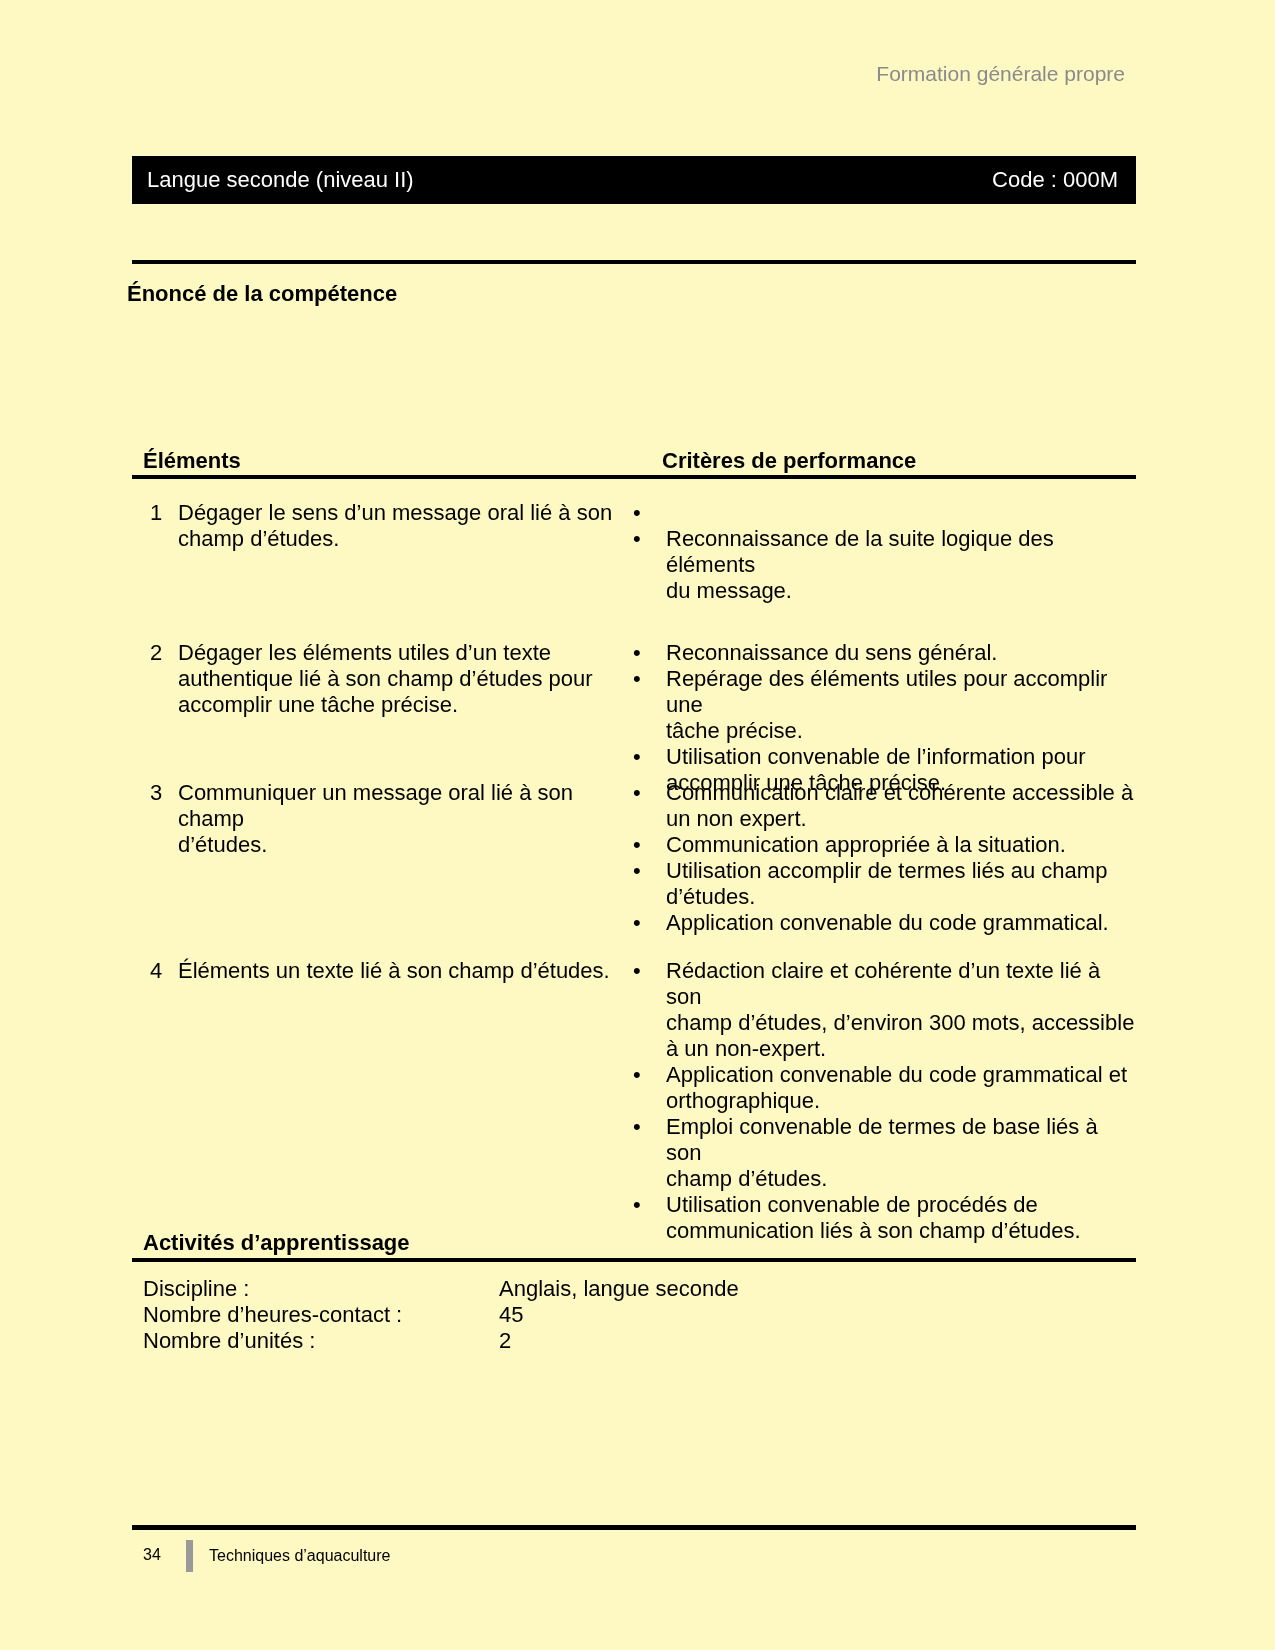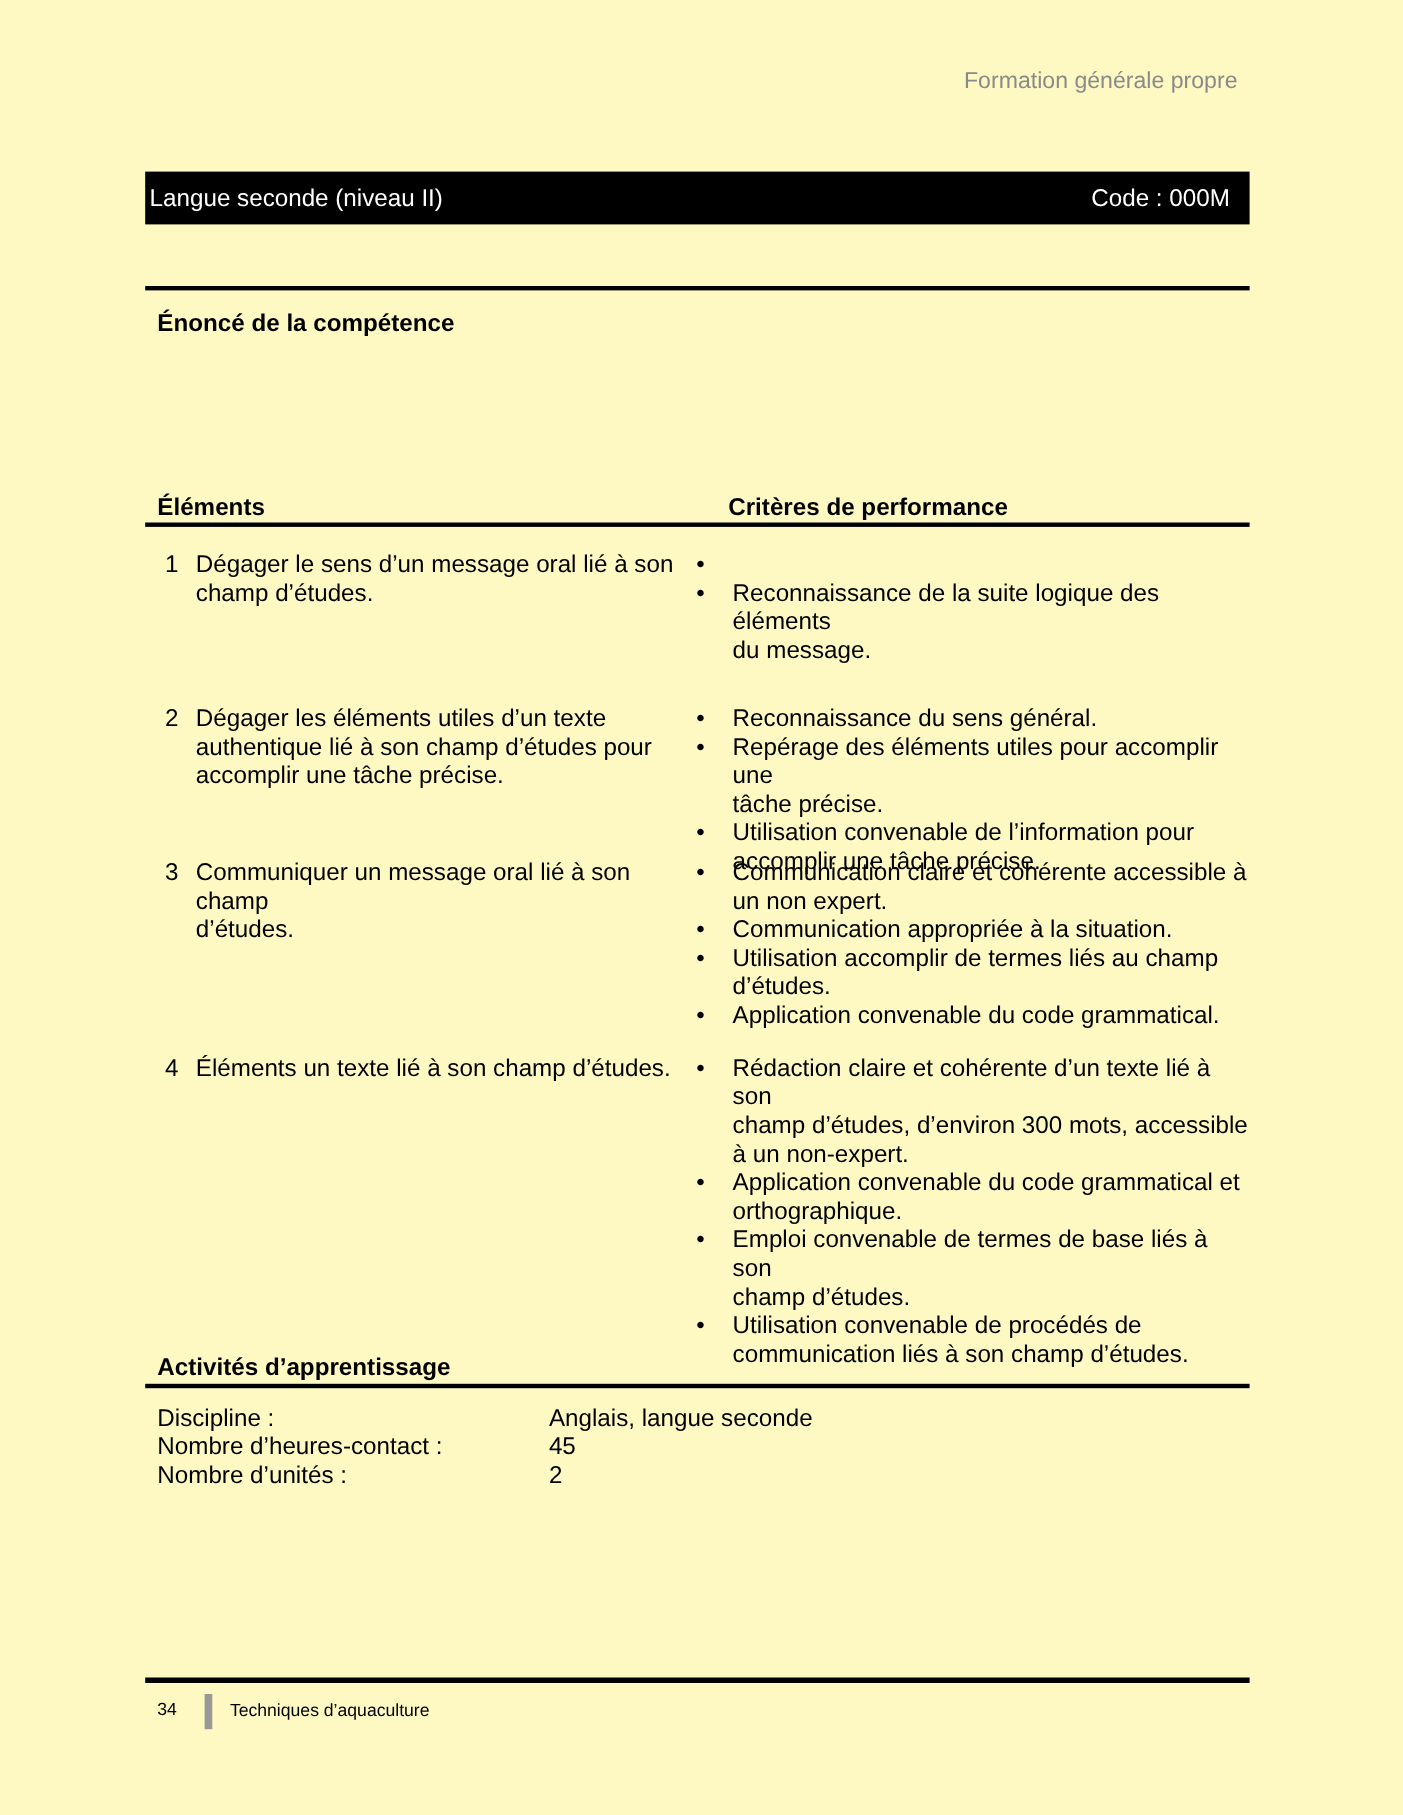--- a/index.html
+++ b/index.html
@@ -18,37 +18,37 @@
   .header-note {
     top:62px; right:150px;
     font-size:21px; color:#8a8a8a;
   }
 
   
   .title-bar {
     top:156px; left:132px; width:1004px; height:48px;
     background:#000;
     display:flex; align-items:center; justify-content:space-between;
-    box-sizing:border-box; padding:0 18px 0 4px;
+    box-sizing:border-box; padding:0 18px 0 15px;
     color:#fff; font-size:22px;
   }
 
   
   .obj-std { top:224px; left:132px; width:1004px; height:32px; font-family:"Liberation Mono","DejaVu Sans Mono",monospace; font-size:25px; color:#111; }
   .obj-std .objectif { position:absolute; left:11px; top:0; }
   .obj-std .standard { position:absolute; left:523px; top:0; }
 
   .rule { left:132px; width:1004px; background:#000; }
   .rule-1 { top:260px; height:4px; }
   .rule-2 { top:475px; height:4px; }
   .rule-3 { top:1258px; height:4px; }
   .rule-footer { top:1525px; height:5px; }
 
   .h-bold { font-weight:bold; font-size:22px; }
-  .enonce-heading { top:281px; left:143px; }
+  .enonce-heading { top:281px; left:127px; }
   .statement { top:332px; left:143px; width:480px; font-size:22px; line-height:26px; white-space:pre-line; }
 
   .col-head-left  { top:448px; left:143px; }
   .col-head-right { top:448px; left:662px; }
 
   
   .comp-row { position:absolute; left:132px; width:1004px; font-size:22px; line-height:26px; }
   .comp-row:nth-of-type(1) { top:500px; }
   .comp-row:nth-of-type(2) { top:640px; }
   .comp-row:nth-of-type(3) { top:780px; }

